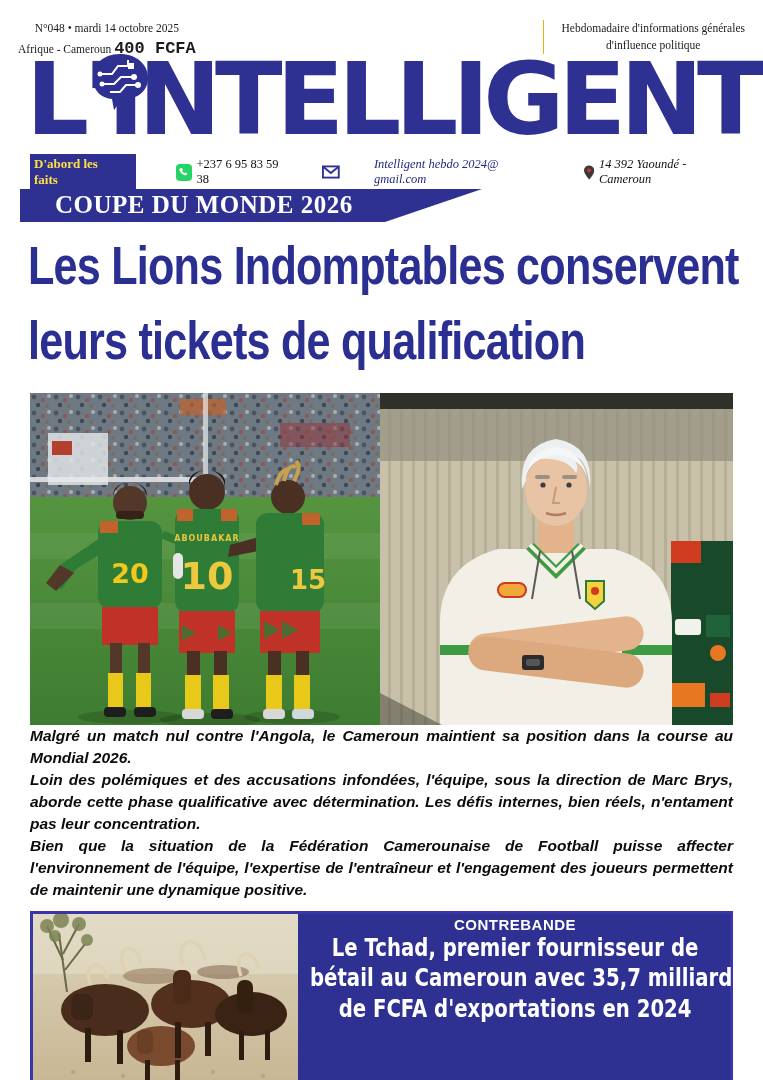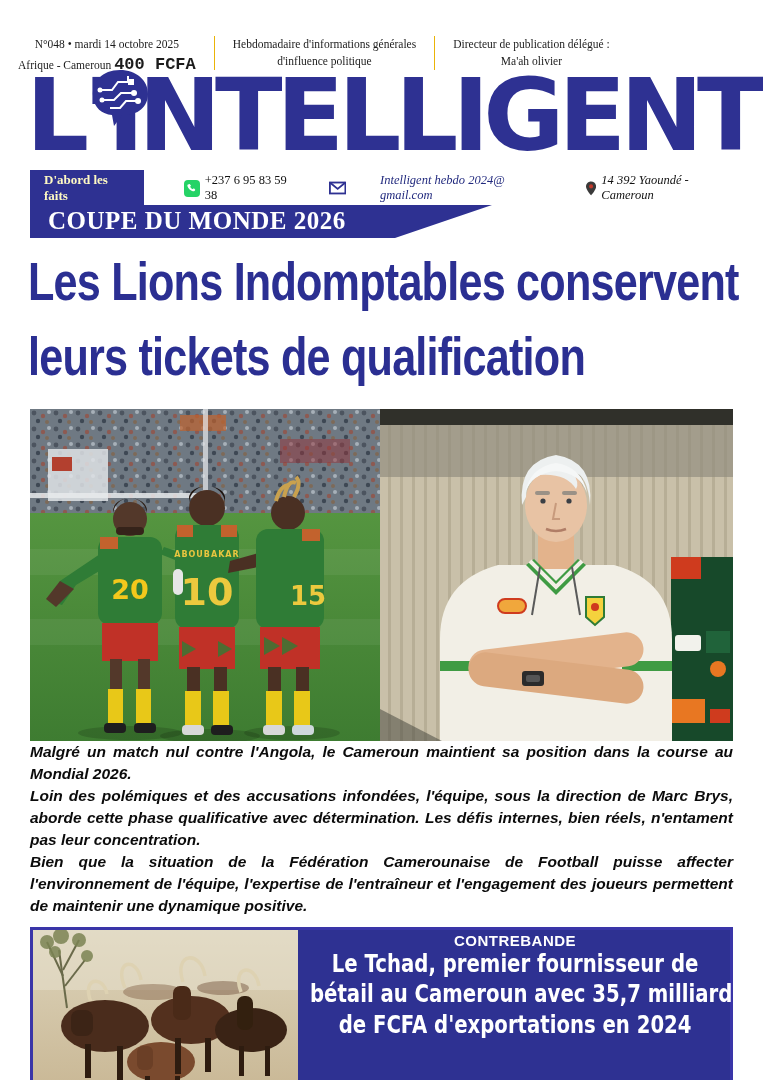--- a/index.html
+++ b/index.html
@@ -1,53 +1,53 @@
 <!DOCTYPE html>
 <html><head>
 <meta charset="utf-8">
 <style>
   html,body{margin:0;padding:0;background:#e9e9e9;}
   .page{width:763px;height:1080px;background:#fff;position:relative;margin:0 auto;
         font-family:"Liberation Serif",serif;overflow:hidden;}
 
   
-  .topbar{display:flex;justify-content:flex-start;padding-top:36px;height:34px;
+  .topbar{display:flex;justify-content:space-between;padding-top:20px;height:34px;
           font-size:11.5px;color:#1c1c1c;text-align:center;line-height:1.45;}
   .topbar .col{padding:0 18px;}
   .topbar .col.mid,.topbar .col.right{border-left:1px solid #eab308;font-family:Liberation Serif, serif;}
   .price{font-weight:bold;font-family:Liberation Mono, monospace;font-size:17px;margin-top:40px;}
 
   
   .masthead{position:relative;margin:0 30px;height:96px;z-index:2;}
   .masthead-title{font-family:"DejaVu Sans",sans-serif;font-weight:bold;font-size:99px;
                   color:#2e3192;letter-spacing:-6px;line-height:.93;white-space:nowrap;
                   margin-left:-4px;}
   .brain{position:absolute;left:58px;top:-2px;z-index:3;}
   .masthead-sub{position:absolute;right:98px;top:60px;z-index:4;
       font-family:"DejaVu Sans",sans-serif;font-weight:bold;font-size:42px;color:#000;
       letter-spacing:-1px;
       text-shadow:-3px -3px 0 #fff,3px -3px 0 #fff,-3px 3px 0 #fff,3px 3px 0 #fff,
                   -3px 0 0 #fff,3px 0 0 #fff,0 -3px 0 #fff,0 3px 0 #fff;}
 
   
   .contactbar{display:flex;align-items:center;margin:12px 30px 0;height:20px;
               font-size:12.5px;color:#111;gap:8px;position:relative;z-index:1;}
-  .tagline-box{background:#2e3192;color:#fef9c3;font-weight:bold;font-size:13px;
-               padding:2px 16px 3px 14px;}
+  .tagline-box{background:#2e3192;color:#fde047;font-weight:bold;font-size:13px;
+               padding:2px 16px 3px 4px;}
   .c-item{display:flex;align-items:center;gap:5px;}
   .c-item.phone{margin-left:32px;}
   .c-item.email{margin-left:26px;font-style:italic;color:#222a7e;gap:34px;}
   .c-item.addr{margin-left:34px;font-style:italic;}
   .wa{width:17px;height:17px;border-radius:4px;background:#25d366;display:flex;
       align-items:center;justify-content:center;}
 
   
-  .kicker-banner{margin:7px 0 0 30px;width:462px;height:33px;background:#2e3192;
+  .kicker-banner{margin:7px 0 0 20px;width:462px;height:33px;background:#2e3192;
       clip-path:polygon(0 0,100% 0,79% 100%,0 100%);color:#fff;font-weight:bold;
-      font-size:25px;line-height:32px;padding-left:18px;letter-spacing:.5px;
+      font-size:25px;line-height:32px;padding-left:35px;letter-spacing:.5px;
       box-sizing:border-box;font-family:"Liberation Serif",serif;}
 
   
   .headline{margin:6px 0 0 28px;color:#2b2f92;font-family:"Liberation Sans",sans-serif;
       font-weight:bold;font-size:54px;line-height:1.38;letter-spacing:-1px;width:125%;
       transform:scaleX(.8);transform-origin:left top;white-space:nowrap;}
 
   
   .photos{display:flex;margin:16px 0 0 30px;width:703px;height:332px;}
   .photos svg{display:block;}
@@ -76,24 +76,20 @@
 <div class="page">
 
   <header class="topbar">
     <div class="col left">
       <div>N°048 • mardi 14 octobre 2025</div>
       <div><span>Afrique - Cameroun</span>&nbsp;<span class="price">400 FCFA</span></div>
     </div>
     <div class="col mid">
       <div>Hebdomadaire d'informations générales</div>
       <div>d'influence politique</div>
-    </div>
-    <div class="col right">
-      <div>Directeur de publication délégué :</div>
-      <div>Ma'ah olivier</div>
     </div>
   </header>
 
   <div class="masthead">
     <div class="masthead-title">L'INTELLIGENT</div>
     <svg class="brain" width="64" height="62" viewBox="0 0 64 62">
       <path d="M32 2 C14 2 4 14 5 28 C6 40 14 46 24 47 L26 58 L32 50 L34 47 C48 48 60 40 60 26 C60 12 48 2 32 2 Z" fill="#2e3192"></path>
       <g stroke="#ffffff" stroke-width="2" fill="none">
         <path d="M12 22 L24 22 L30 14 L40 14"></path>
         <path d="M14 32 L26 32 L33 25 L46 25"></path>

